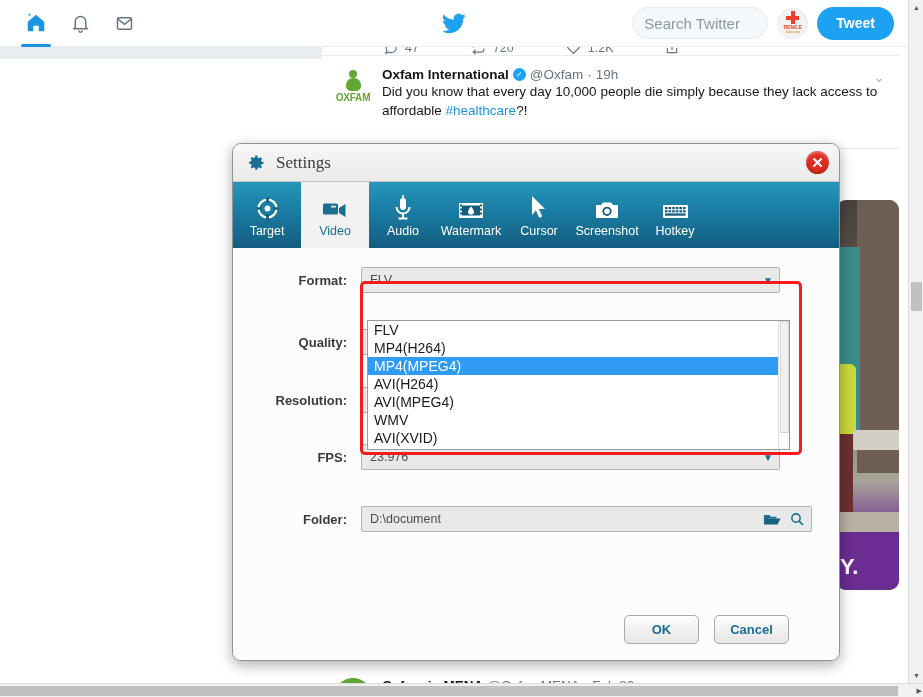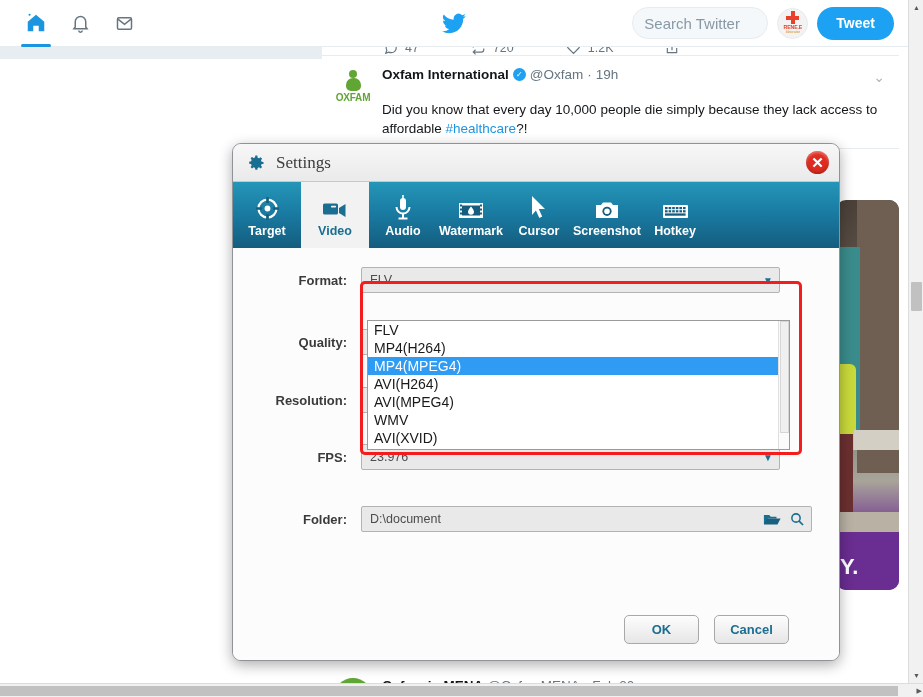--- a/index.html
+++ b/index.html
@@ -109,21 +109,21 @@
 
   .tw-body { flex: 1; min-width: 0; }
   .tw-line1 { display: flex; align-items: center; gap: 4px; font-size: 13.5px; }
   .tw-name { font-weight: bold; color: #14171a; }
   .tw-verified {
     width: 13px; height: 13px; border-radius:50%; background:#1da1f2;
     display:inline-flex; align-items:center; justify-content:center;
     color:#fff; font-size:8px; line-height:1;
   }
   .tw-handle { color: #667580; }
-  .tw-text { font-size: 13.5px; color: #14171a; line-height: 19px; margin-top: 18px; }
+  .tw-text { font-size: 13.5px; color: #14171a; line-height: 19px; margin-top: 0; }
   .tw-link { color: #1b95e0; }
   .tw-caret {
     position:absolute; right: 14px; top: 12px; color:#aab8c2; font-size: 14px; cursor:pointer;
   }
 
   .tw-photo {
     position: absolute; left: 836px; top: 200px; width: 63px; height: 390px;
     border-radius: 10px; overflow: hidden;
     background: linear-gradient(180deg,#4a4038 0%,#5c5148 18%,#3f8e8e 34%,#6f7f6a 52%,#a9a49a 72%,#6b2d8e 86%,#6b2d8e 100%);
     z-index: 0;
@@ -183,21 +183,21 @@
     box-shadow: inset 0 -2px 3px rgba(0,0,0,0.22), inset 0 2px 3px rgba(255,255,255,0.35);
   }
 
   .dlg-tabs {
     height: 66px; display: flex;
     background: linear-gradient(180deg,#2596b8 0%,#1a7ca3 45%,#145d7f 100%);
   }
   .dlg-tab {
     width: 68px; height: 66px; display:flex; flex-direction: column;
     align-items:center; justify-content:center; gap: 2px; cursor:pointer;
-    color:#ffffff; font-size: 12.5px; font-weight: bold;
+    color:#ffffff; font-size: 12.5px; font-weight: normal;
   }
   .dlg-tab .tab-ico { height: 30px; display:flex; align-items:flex-end; }
   .dlg-tab.active { background: #f2f2f2; color:#1a6e91; }
 
   .dlg-body { position:absolute; left:0; top:104px; right:0; bottom:0; background:#fcfcfc; }
 
   .row { position:absolute; left:0; width: 100%; height: 26px; display:flex; align-items:center; }
   .row .lab {
     width: 128px; text-align:right; padding-right: 14px;
     font-size: 13px; font-weight: bold; color:#3b3b3b;

